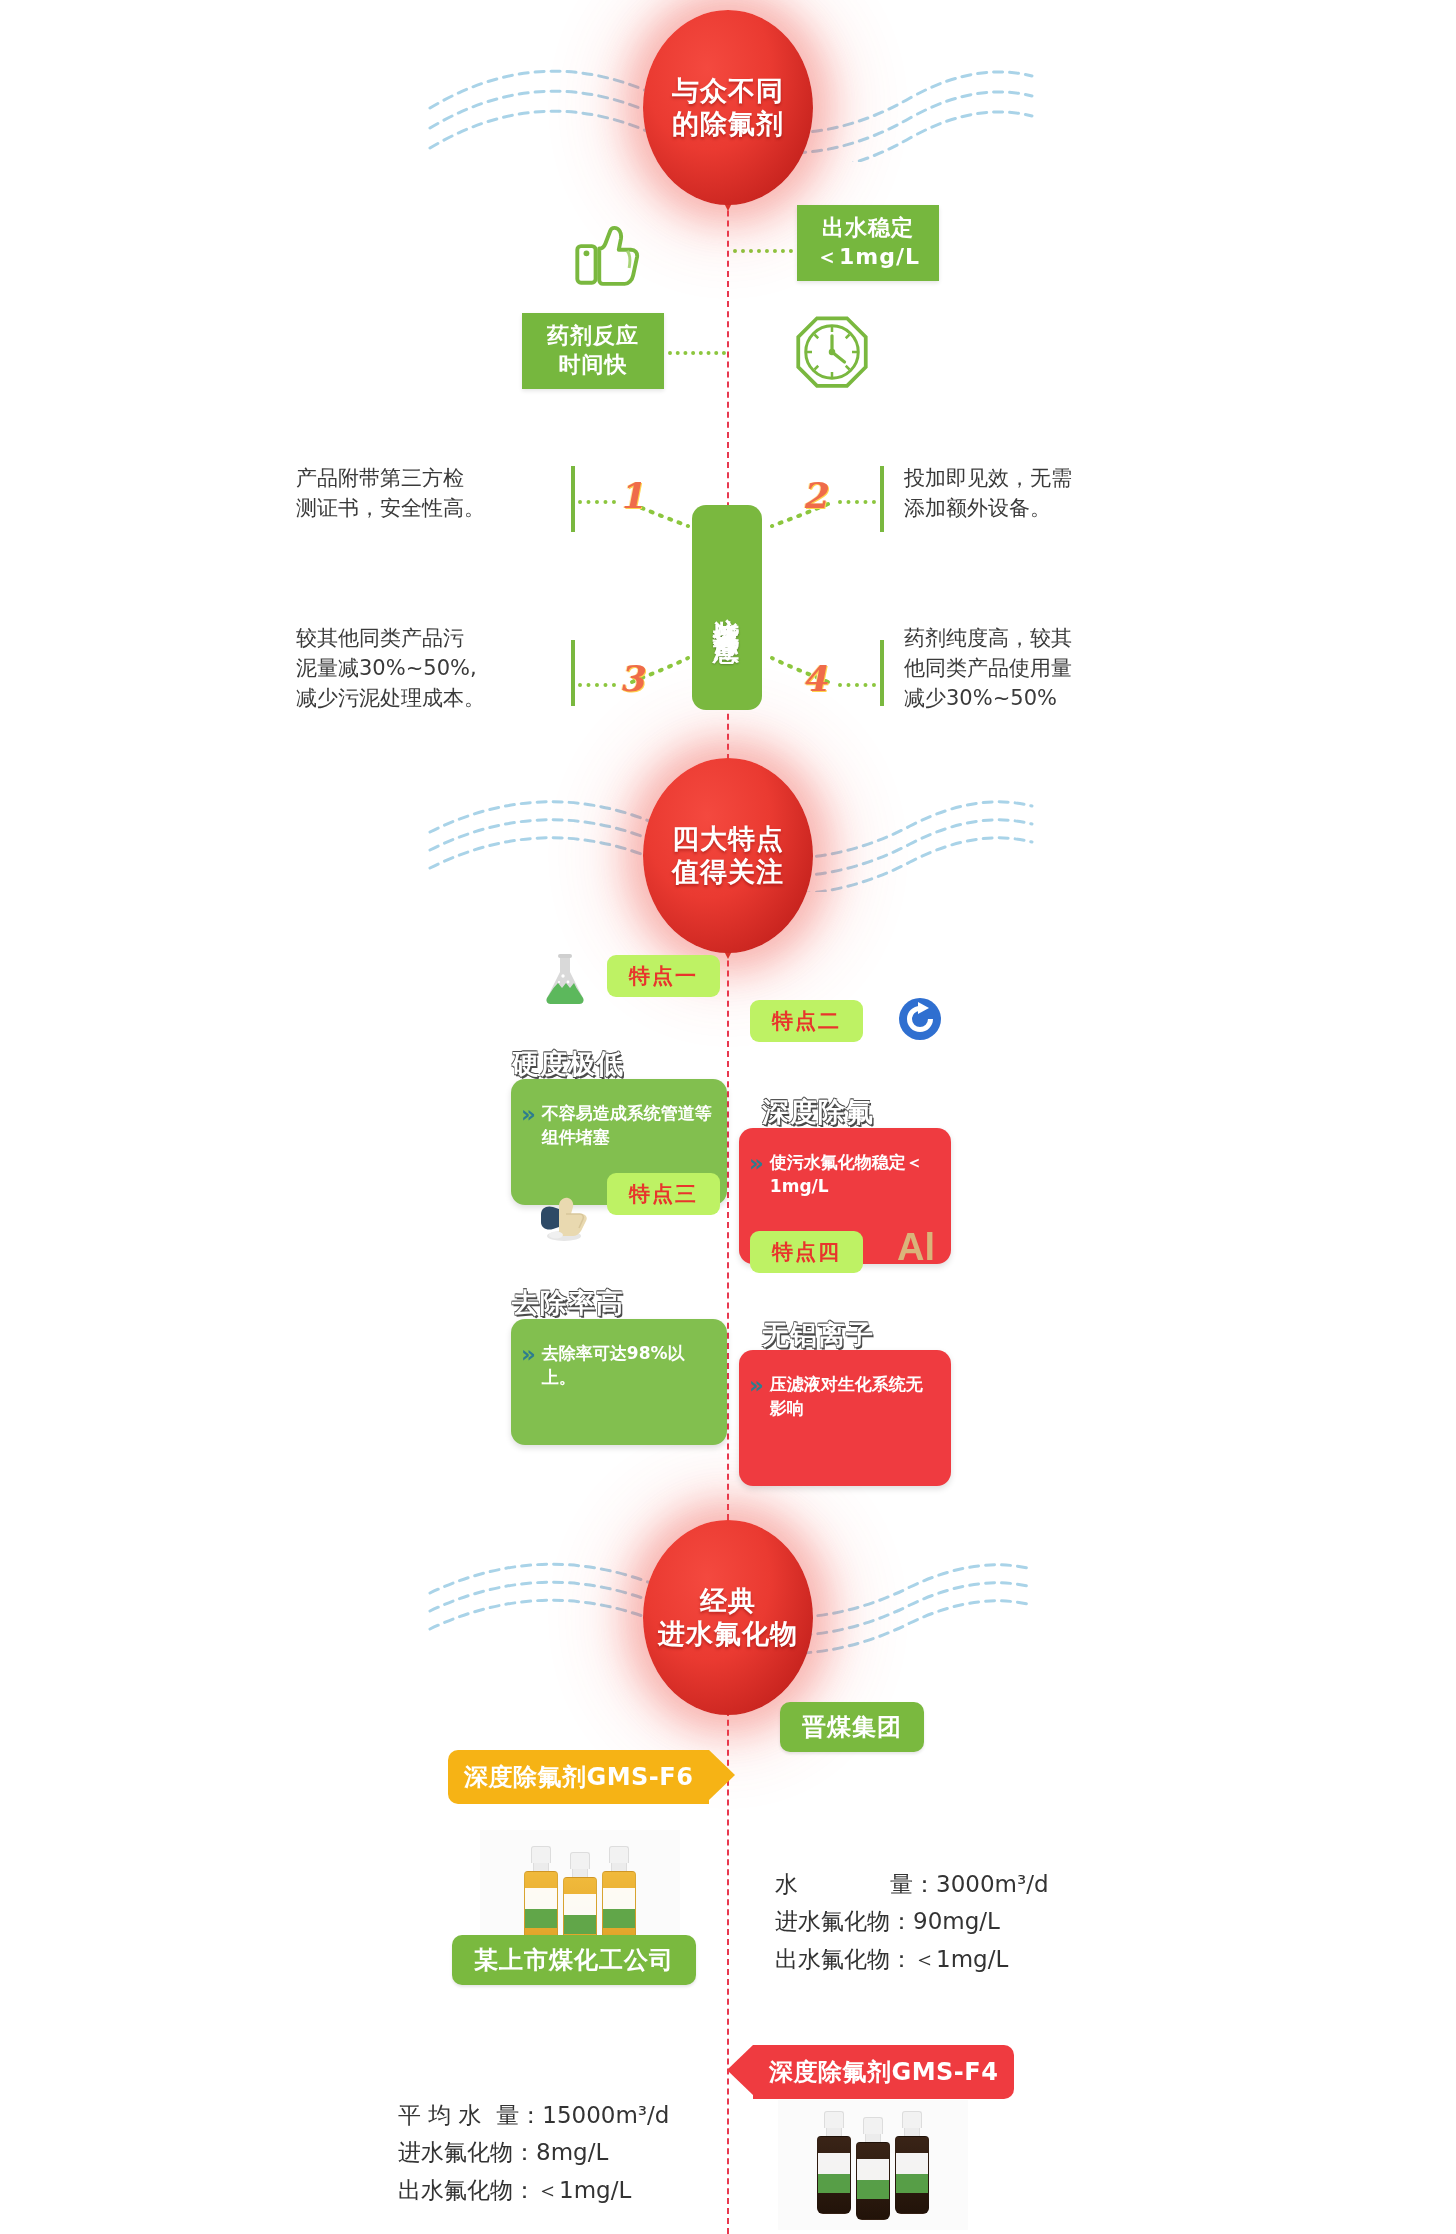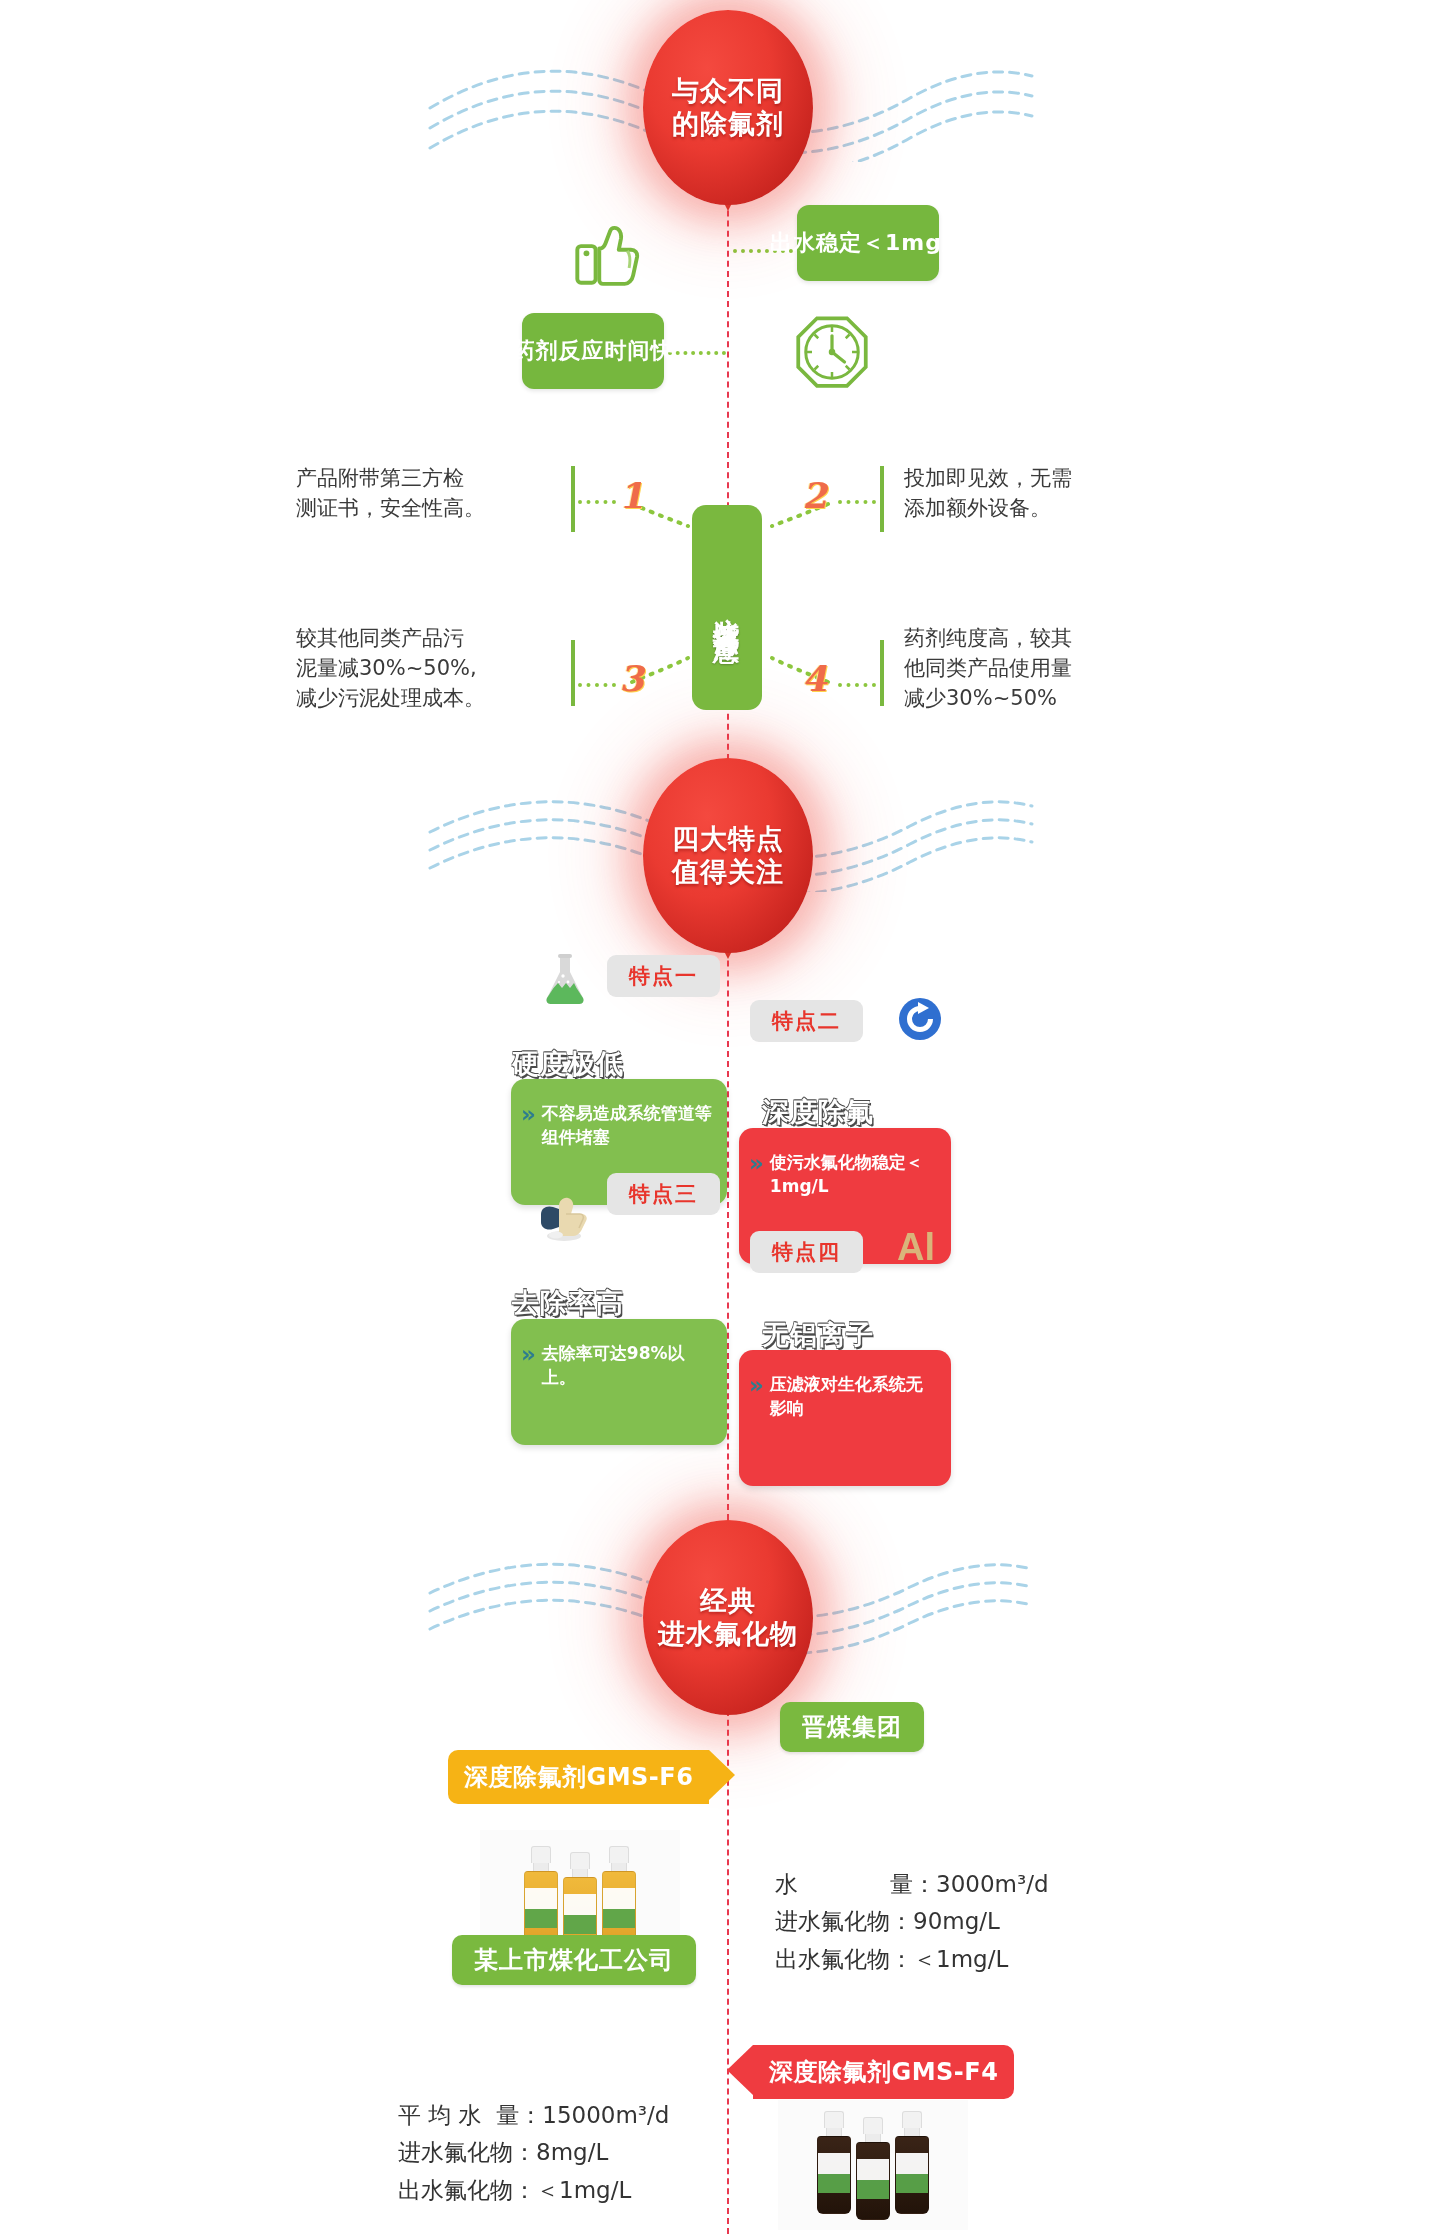--- a/index.html
+++ b/index.html
@@ -32,23 +32,23 @@
     border-left:13px solid transparent;border-right:13px solid transparent;
     border-top:26px solid #cf2a22;
   }
 
   
   .waves{position:absolute;z-index:2;pointer-events:none;}
 
   
   .pill{
     position:absolute;z-index:7;
-    background:#76b73e;color:#fff;border-radius:12px;
+    background:#76b73e;color:#fff;border-radius:0;
     font-weight:bold;text-align:center;
-    display:flex;align-items:center;justify-content:center;
+    display:flex;flex-direction:column;align-items:center;justify-content:center;
     box-shadow:0 2px 4px rgba(0,0,0,0.10);
     letter-spacing:1px;
   }
   .pill .ln{display:block;white-space:nowrap;}
 
   
   .dots{position:absolute;z-index:3;border-top:4px dotted #8cc63e;height:0;}
 
   
   .vbar{
@@ -68,21 +68,21 @@
     font-family:"DejaVu Serif","Liberation Serif",serif;
   }
   .ptext{
     position:absolute;z-index:6;color:#3a3a3a;font-size:21px;line-height:1.42;
     font-family:"DejaVu Sans","Liberation Sans",sans-serif;
   }
 
   
   .feat-badge{
     position:absolute;z-index:8;
-    background:#e5e5e5;color:#e8352c;
+    background:#bef264;color:#e8352c;
     font-weight:bold;font-size:21px;
     padding:7px 22px;border-radius:9px;letter-spacing:2px;
     white-space:nowrap;
   }
   .feat-title{
     position:absolute;z-index:9;
     color:#ffffff;font-weight:bold;font-size:27px;
     white-space:nowrap;letter-spacing:1px;
     text-shadow:1.6px 1.6px 0 #4a4a4a, -0.6px -0.6px 0 #4a4a4a, 0.6px -0.6px 0 #4a4a4a, -0.6px 0.6px 0 #4a4a4a;
   }

